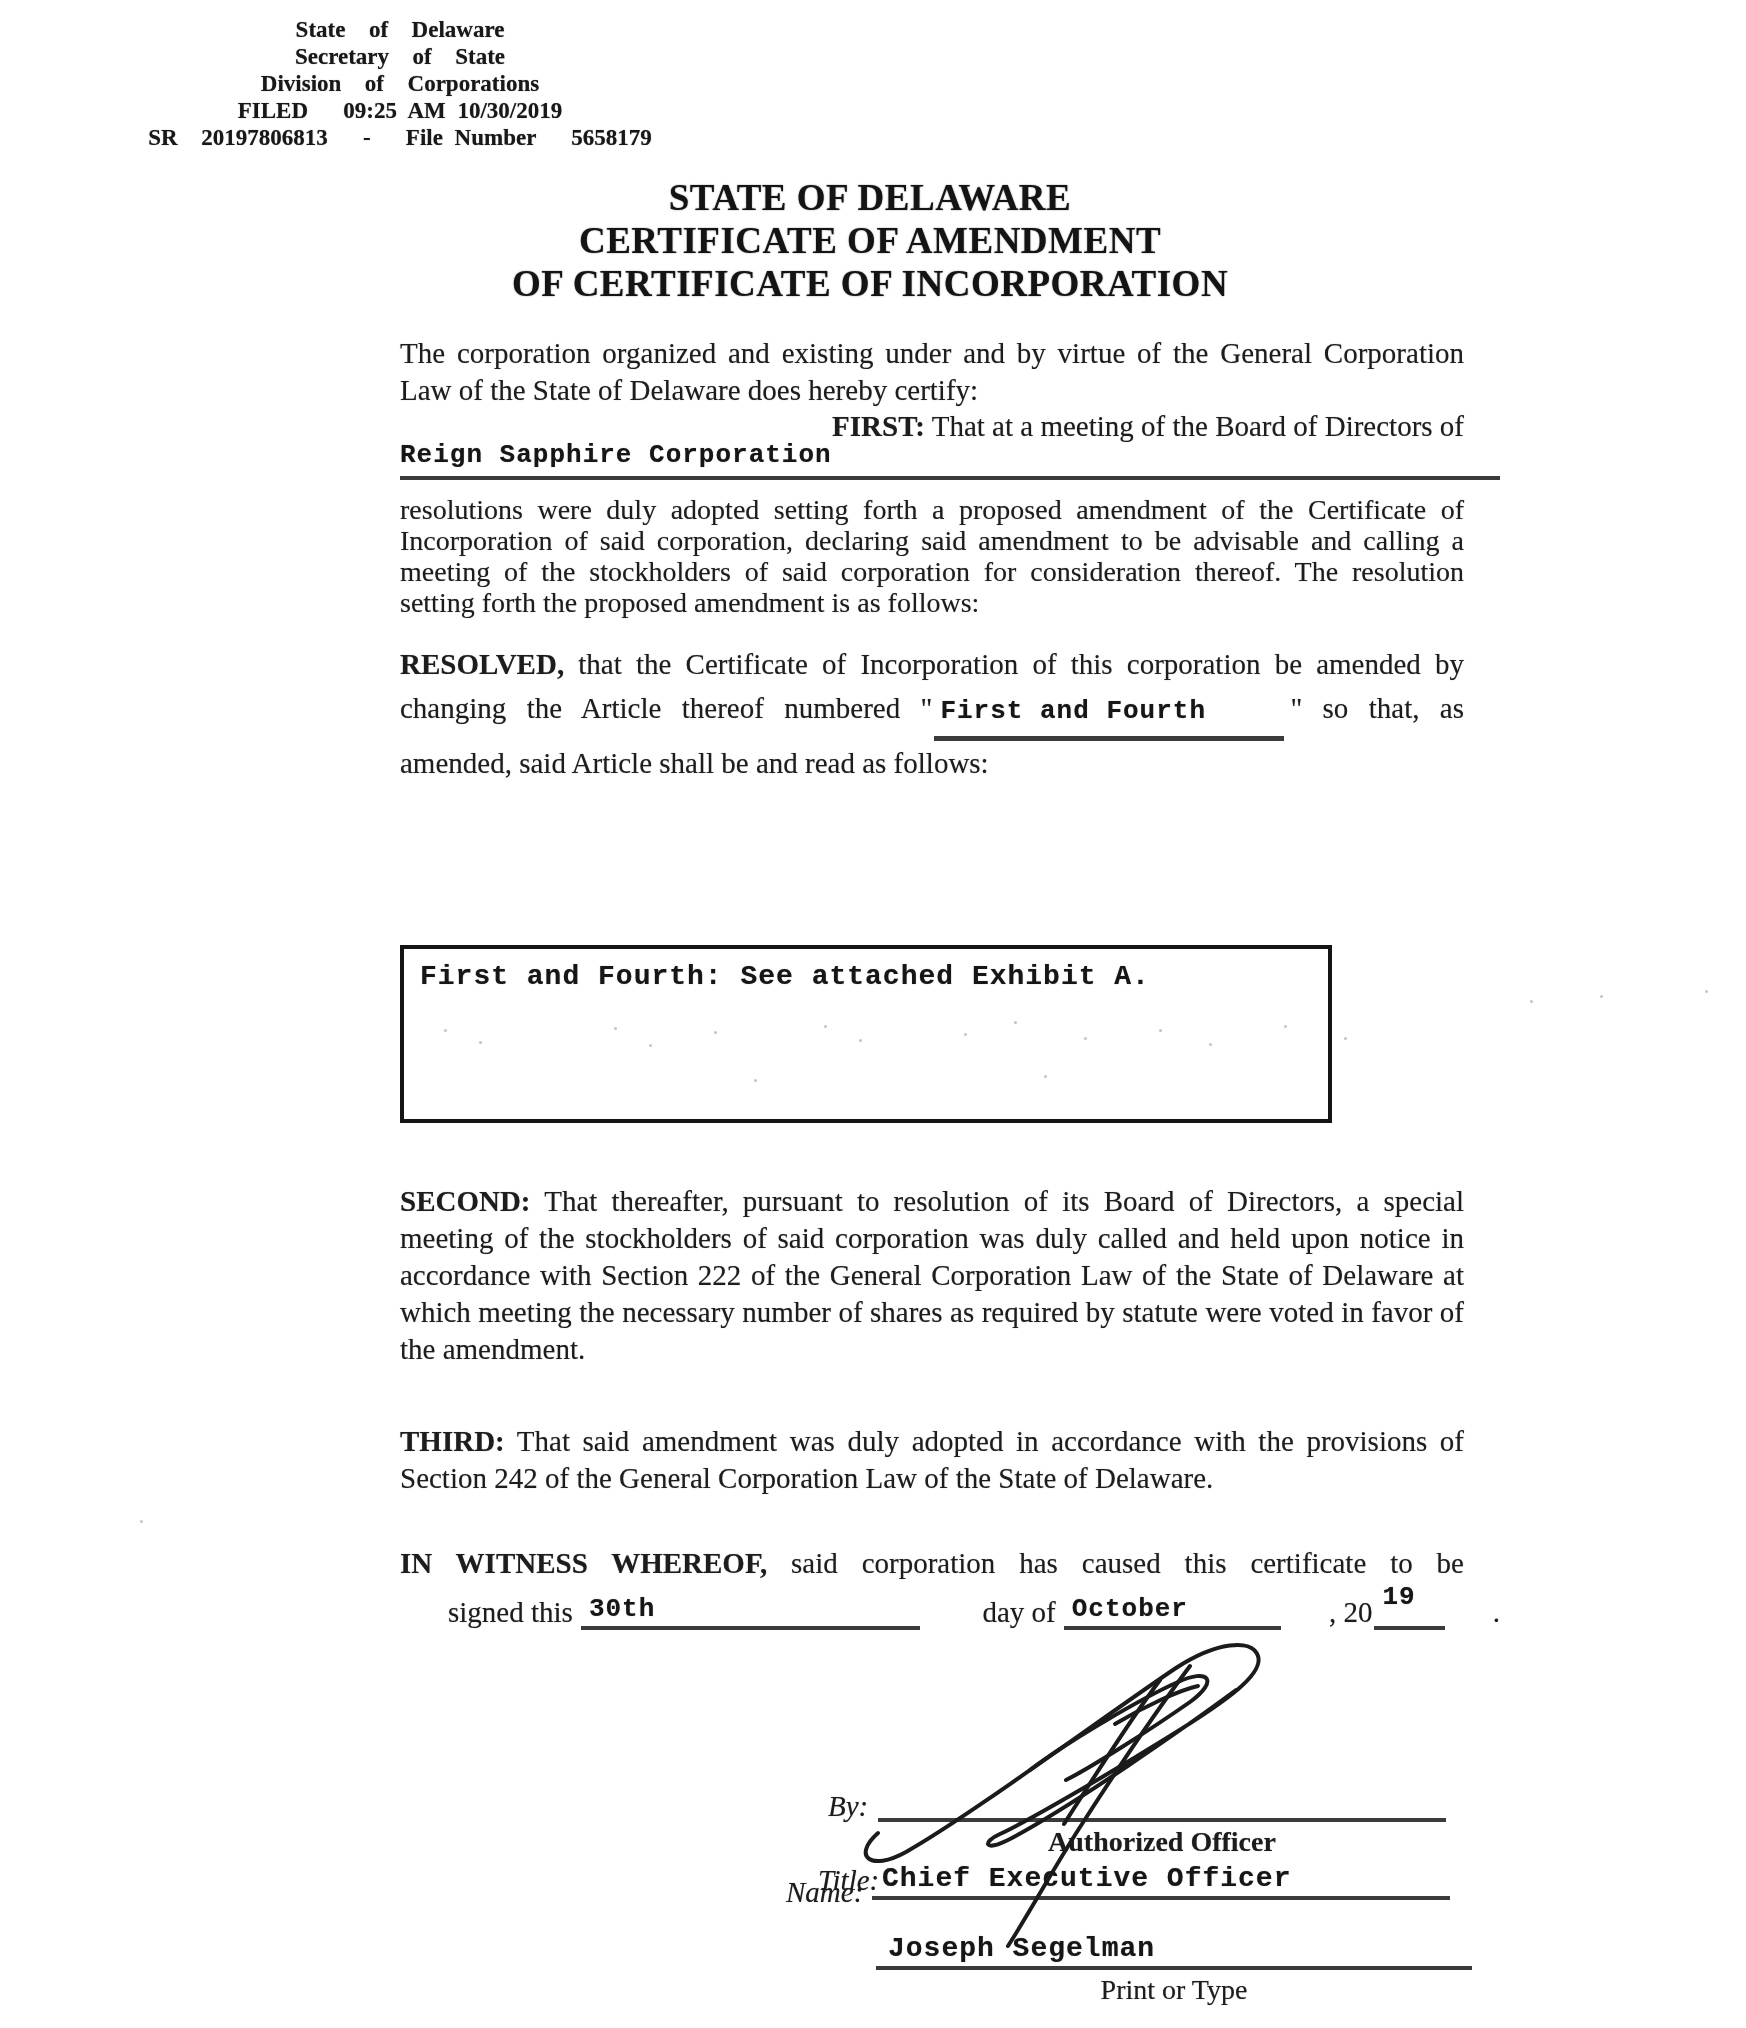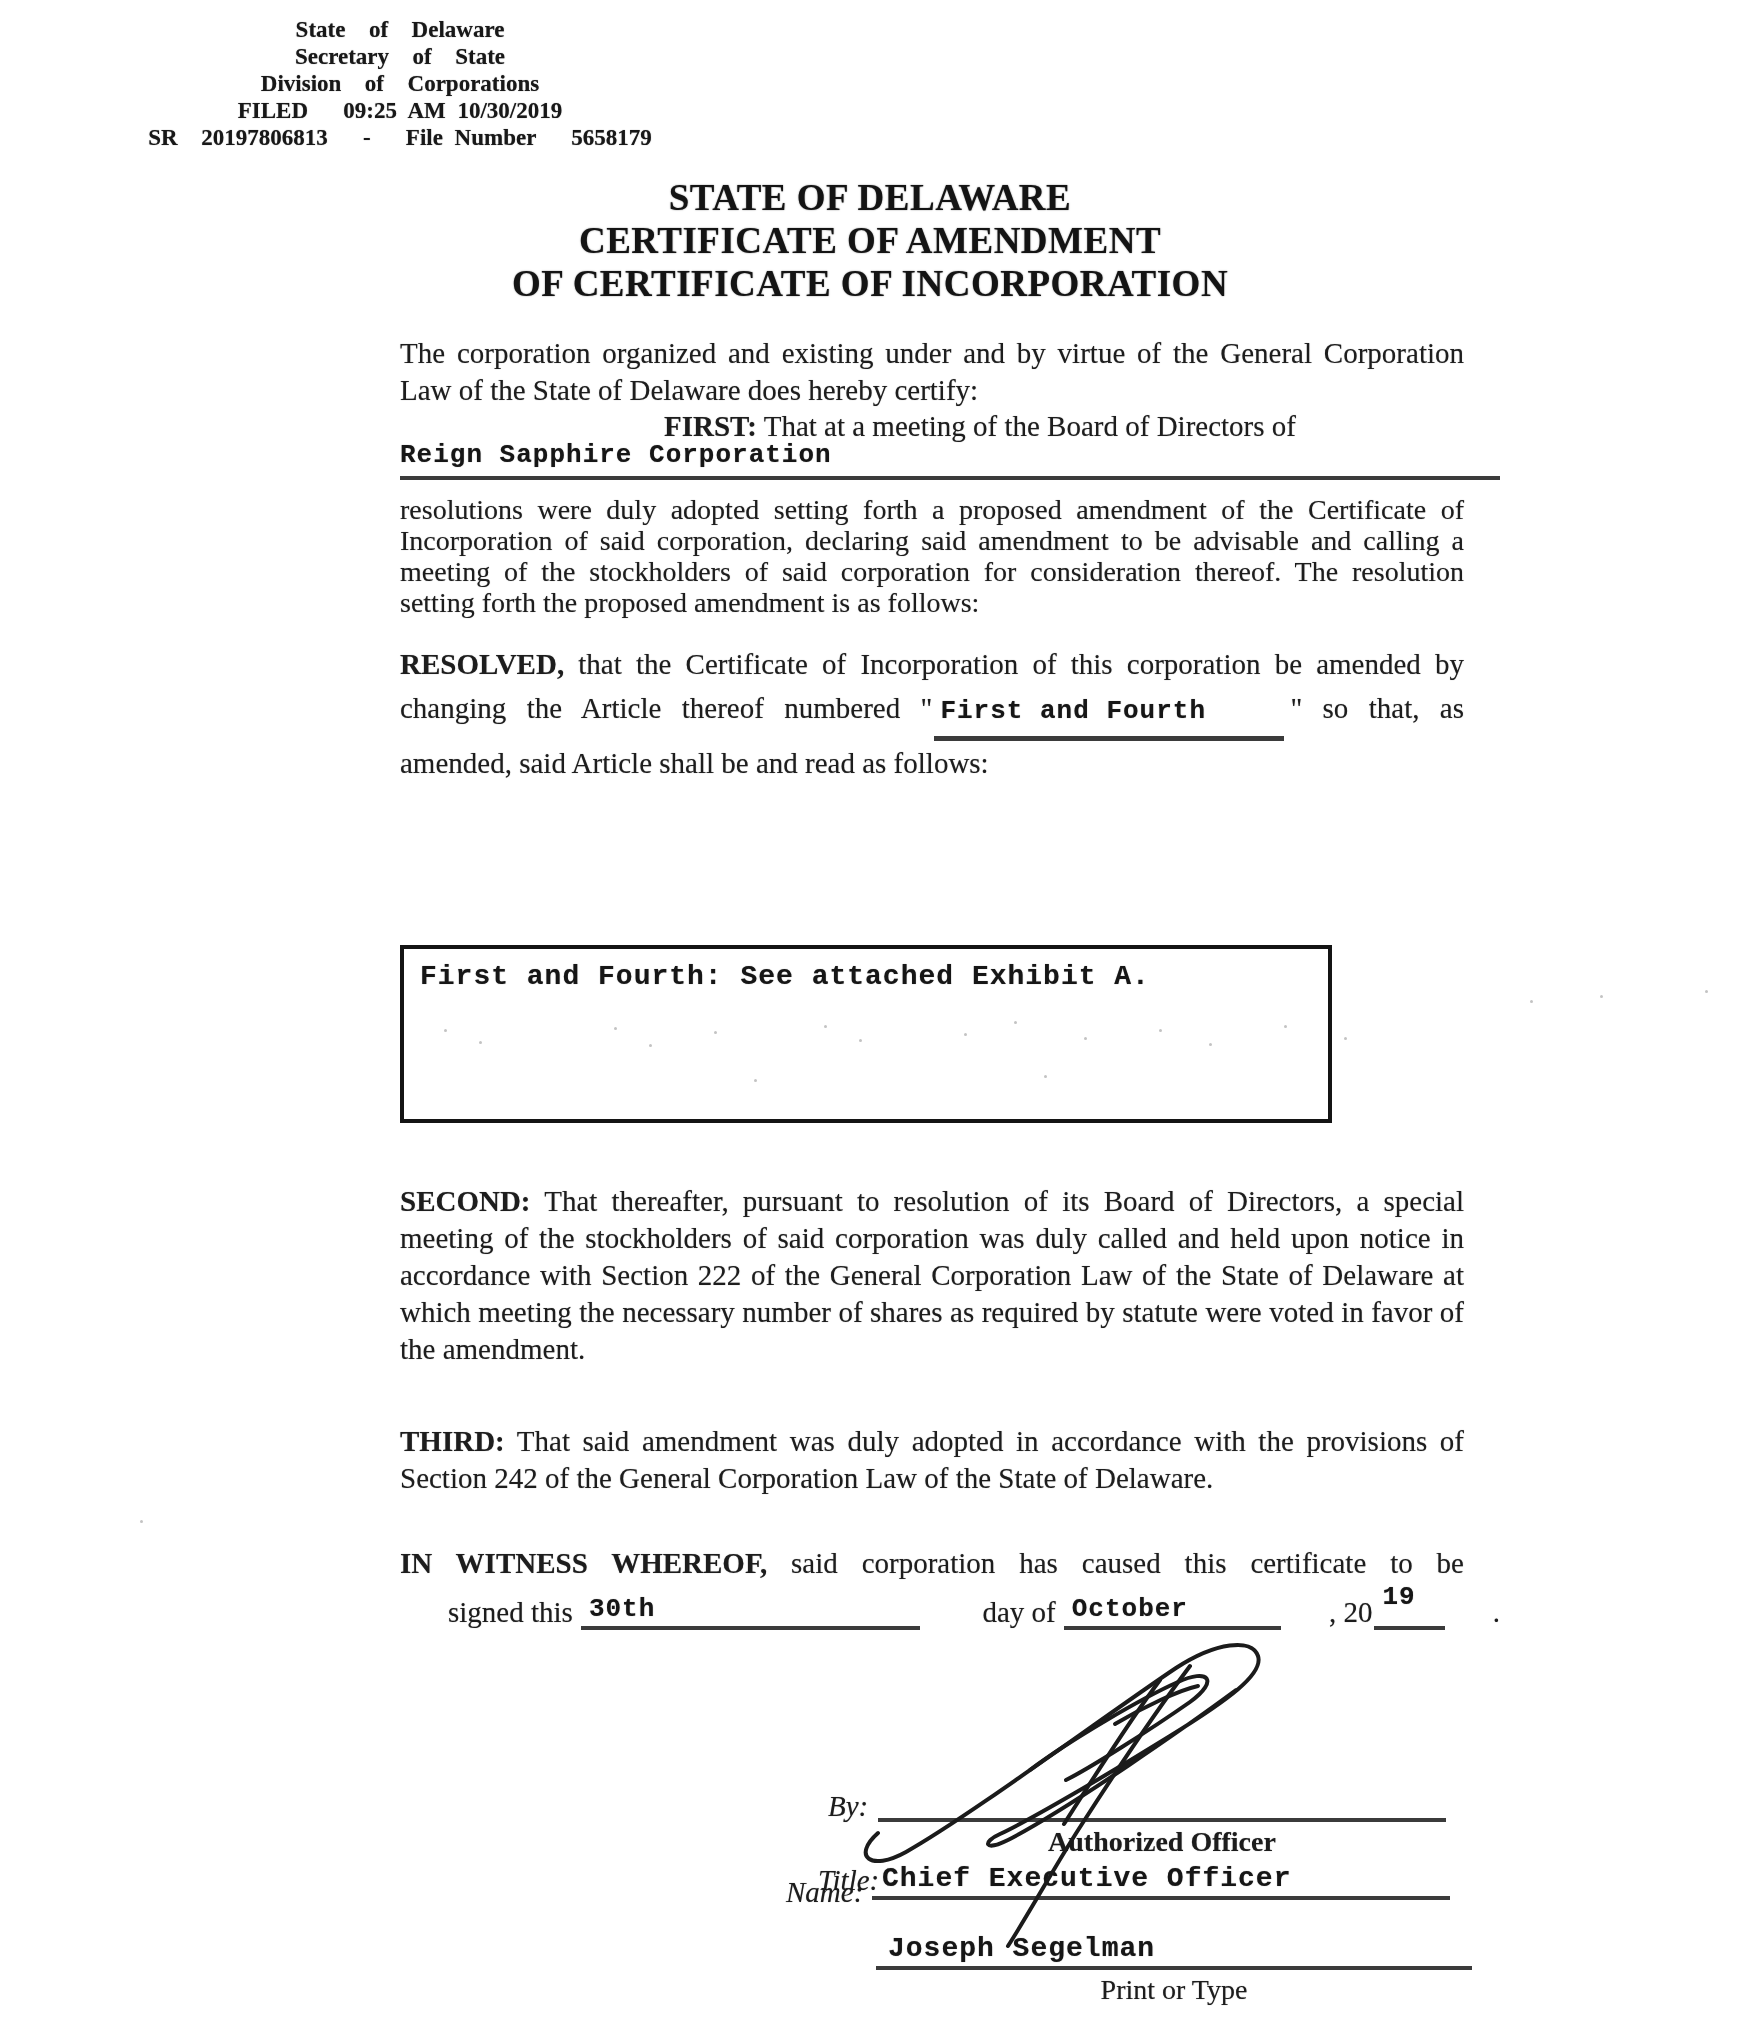--- a/index.html
+++ b/index.html
@@ -47,21 +47,21 @@
   
   .col { position: absolute; left: 400px; width: 1064px; }
   .body-text {
     font-size: 29px;
     line-height: 37px;
     text-align: justify;
     color: #1d1d1d;
     text-shadow: 0 0 1px rgba(0,0,0,0.4);
   }
   .body-text b { font-weight: bold; }
-  .no-justify { text-align: center; margin-left: 48px; }
+  .no-justify { text-align: right; }
 
   .typed {
     font-family: "Liberation Mono", "DejaVu Sans Mono", monospace;
     font-weight: bold;
     font-size: 26px;
     letter-spacing: 1px;
     color: #161616;
     text-shadow: 0 0 1px rgba(0,0,0,0.45);
   }
 

